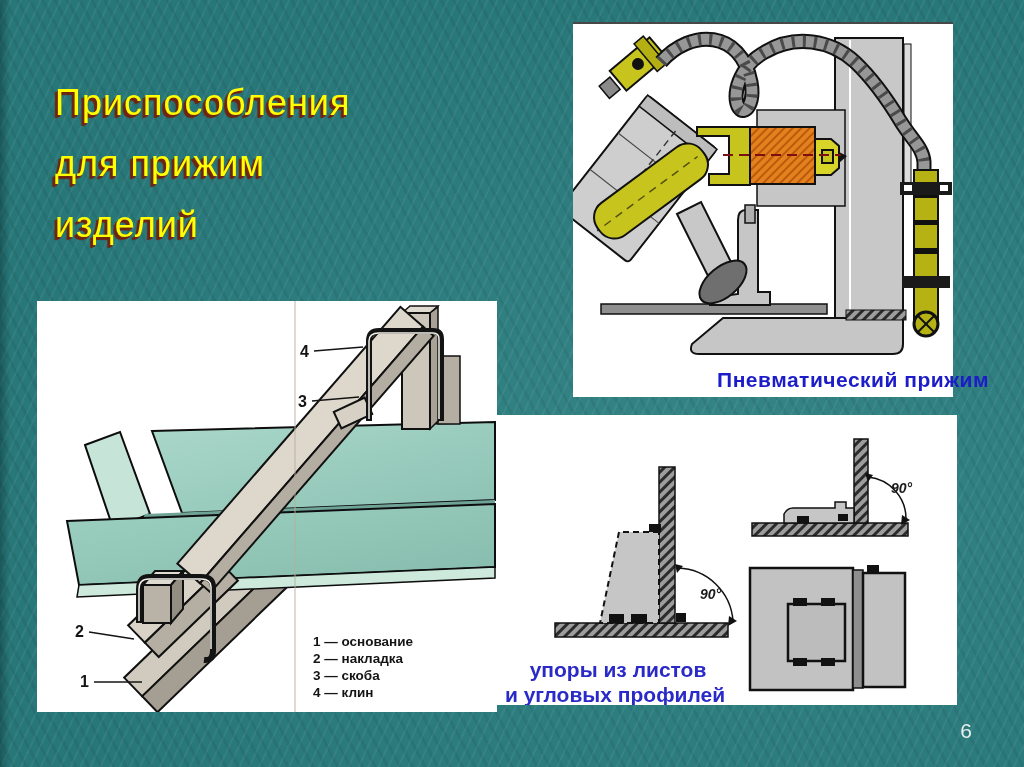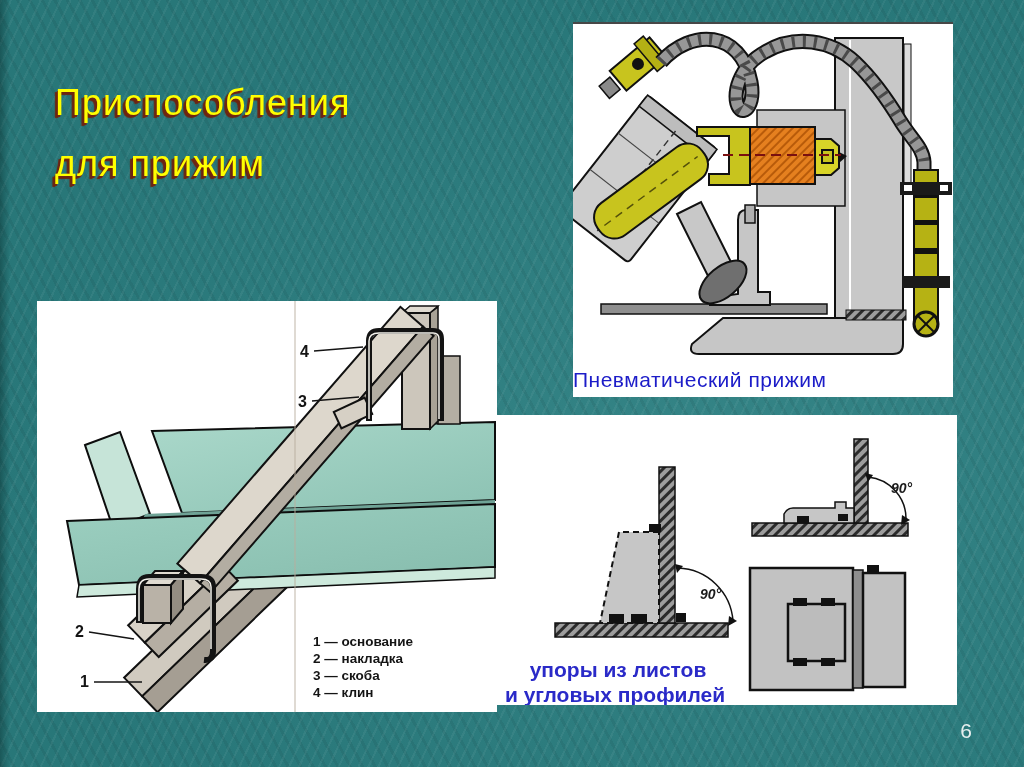--- a/index.html
+++ b/index.html
@@ -20,42 +20,43 @@
     position:absolute;left:55px;top:72px;width:460px;
     text-align:left;color:#ffff00;font-size:36px;line-height:61px;
     letter-spacing:1px;font-weight:400;
     text-shadow:-3px 3px 1px #6e2410, -1px 2px 0 #7a2a12;
   }
   .panel{position:absolute;background:#ffffff;}
   .panel-pneumatic{left:573px;top:22px;width:380px;height:373px;border-top:2px solid #474747;}
   .panel-assembly{left:37px;top:301px;width:460px;height:411px;}
   .panel-stops{left:497px;top:415px;width:460px;height:290px;}
   .caption-blue{
-    position:absolute;left:0;top:344px;width:100%;text-align:left;
-    color:#1c1cc8;font-weight:400;font-size:21px;letter-spacing:0.5px;
+    position:absolute;left:0;top:344px;width:100%;text-align:right;
+    color:#1c1cc8;font-weight:700;font-size:21px;letter-spacing:0.5px;padding-left:36px;
   }
   .page-number{
     position:absolute;left:944px;top:719px;width:44px;text-align:center;
     color:#e6eeee;font-size:21px;
   }
   svg{display:block;}
   svg text{font-family:"Liberation Sans",sans-serif;}
   .legend-text{font-size:13.5px;font-weight:700;fill:#141414;}
   .part-label{font-size:16px;font-weight:700;fill:#141414;}
   .angle-label{font-size:14px;font-style:italic;font-weight:700;fill:#1c1c1c;}
   .stops-caption{font-size:21px;font-weight:700;fill:#2a2ac8;}
 </style>
 </head>
 <body>
 
 <div class="slide">
 
   <div class="title">
     <div>Приспособления</div>
     <div>для прижим</div>
+    <div>изделий</div>
   </div>
 
   <div class="panel panel-pneumatic">
     <svg width="380" height="340" viewBox="0 0 380 340">
       <defs>
         <pattern id="hatchP" width="7" height="7" patternTransform="rotate(45)" patternUnits="userSpaceOnUse">
           <rect width="7" height="7" fill="#9d9d9d"></rect>
             <rect width="3" height="7" fill="#2b2b2b"></rect>
         </pattern>
         <pattern id="orangeHatch" width="6" height="6" patternTransform="rotate(45)" patternUnits="userSpaceOnUse">

